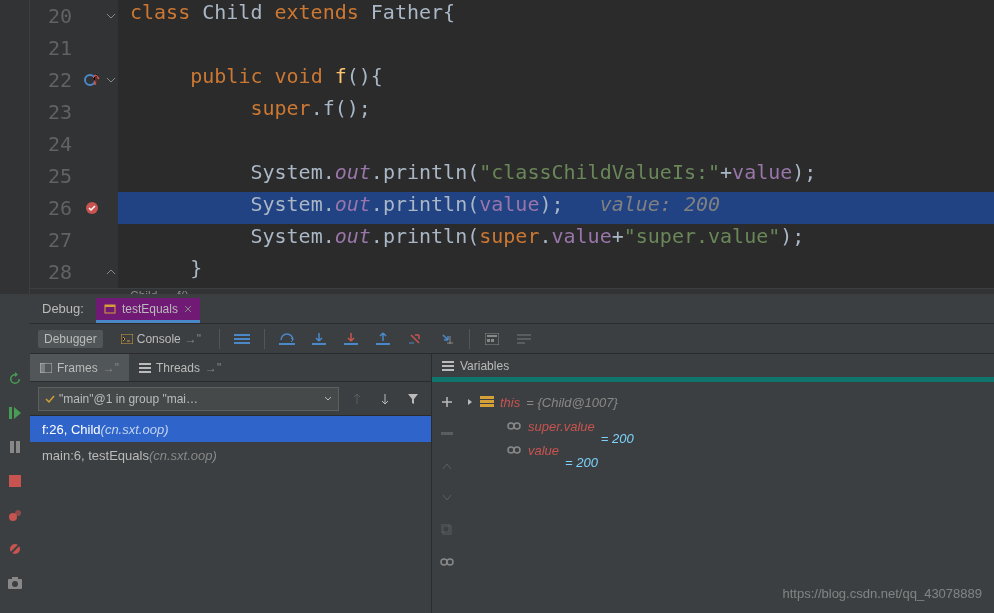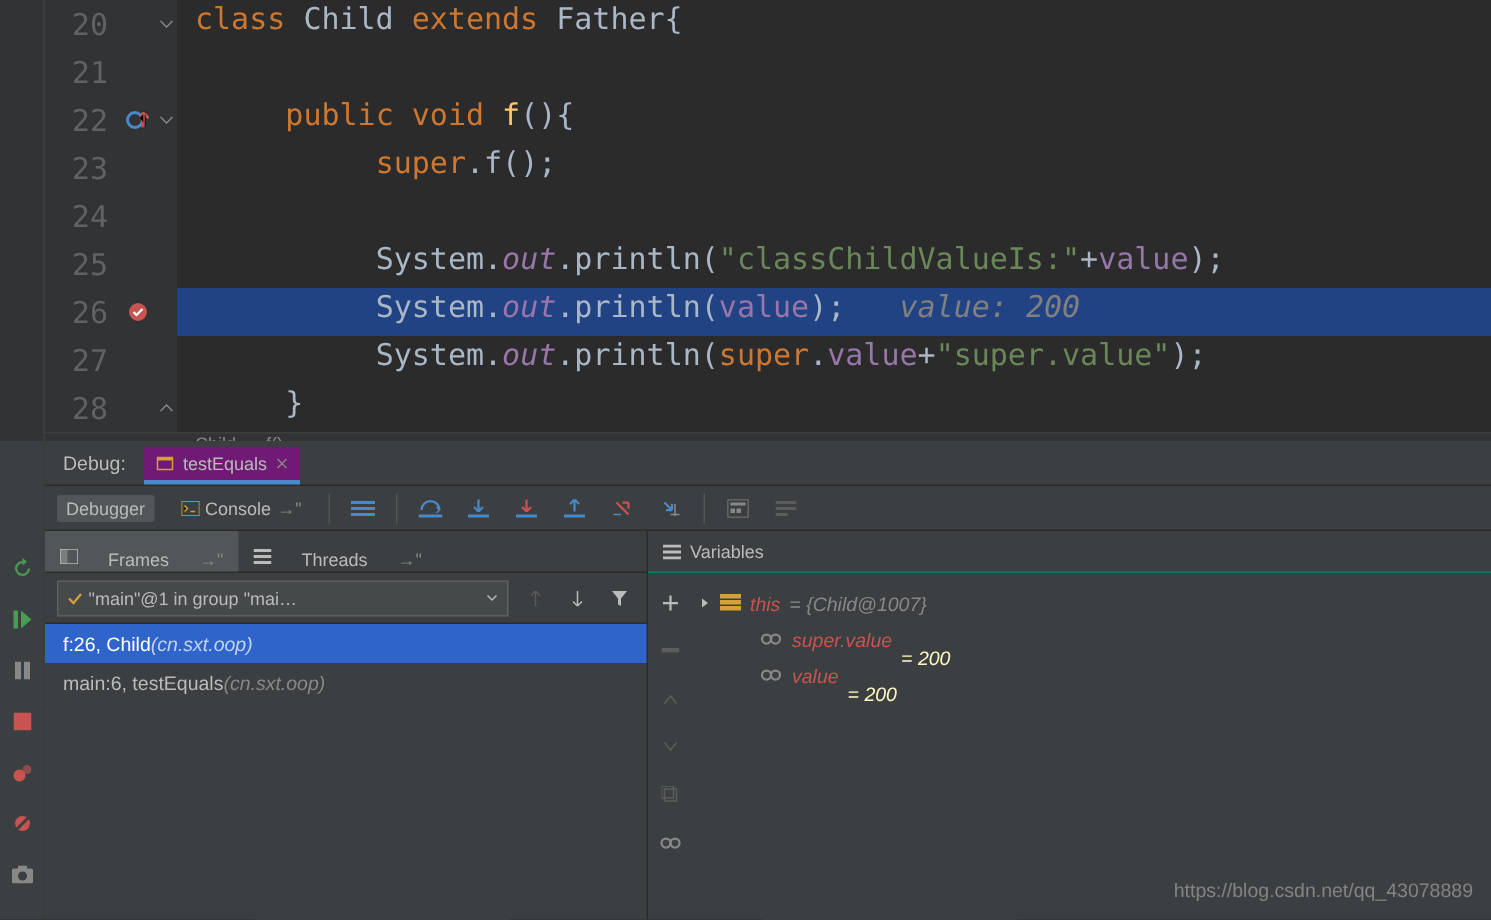--- a/index.html
+++ b/index.html
@@ -165,21 +165,21 @@
   border-right: 1px solid #2b2b2b;
 }
 .frames-tabs {
   height: 28px;
   display: flex;
   align-items: center;
   border-bottom: 1px solid #2b2b2b;
   font-size: 12px;
 }
 .ftab {
-  display: flex; gap: 20px; padding: 12px 10px; height: 100%;
+  display: flex; align-items: center; gap: 5px; padding: 12px 10px; height: 100%;
 }
 .ftab.active { background: #515658; }
 .frames-row {
   height: 34px;
   display: flex; align-items: center;
   padding: 0 8px;
   border-bottom: 1px solid #2b2b2b;
   gap: 8px;
 }
 .frames-combo {
@@ -202,21 +202,21 @@
 .frame-item .dim { color: #888; font-style: italic; }
 .frame-item.sel .dim { color: #c3d4ee; }
 .vars-col {
   flex: 1;
   display: flex;
   flex-direction: column;
 }
 .vars-header {
   height: 28px;
   display: flex; align-items: center;
-  border-bottom: 1px solid #0f766e;
+  border-bottom: 5px solid #0f766e;
   padding: 0 10px;
   gap: 6px;
   font-size: 12px;
 }
 .vars-body {
   flex: 1;
   display: flex;
 }
 .vars-sidecol {
   width: 30px;
@@ -235,21 +235,21 @@
 }
 .var-row {
   height: 24px;
   display: flex; align-items: center;
   gap: 6px;
   padding-left: 4px;
 }
 .var-row.indent { padding-left: 44px; }
 .v-red { color: #c75450; }
 .v-eq { color: #888; }
-.v-val { color: #fef9c3; margin-top: 24px; }
+.v-val { color: #7dd3fc; margin-top: 24px; }
 .watermark {
   position: absolute;
   right: 12px;
   bottom: 12px;
   font-size: 13px;
   color: rgba(255,255,255,0.35);
   font-family: Arial, sans-serif;
 }
 svg { display: block; }
 .sep { width: 1px; height: 20px; background: #555; }

